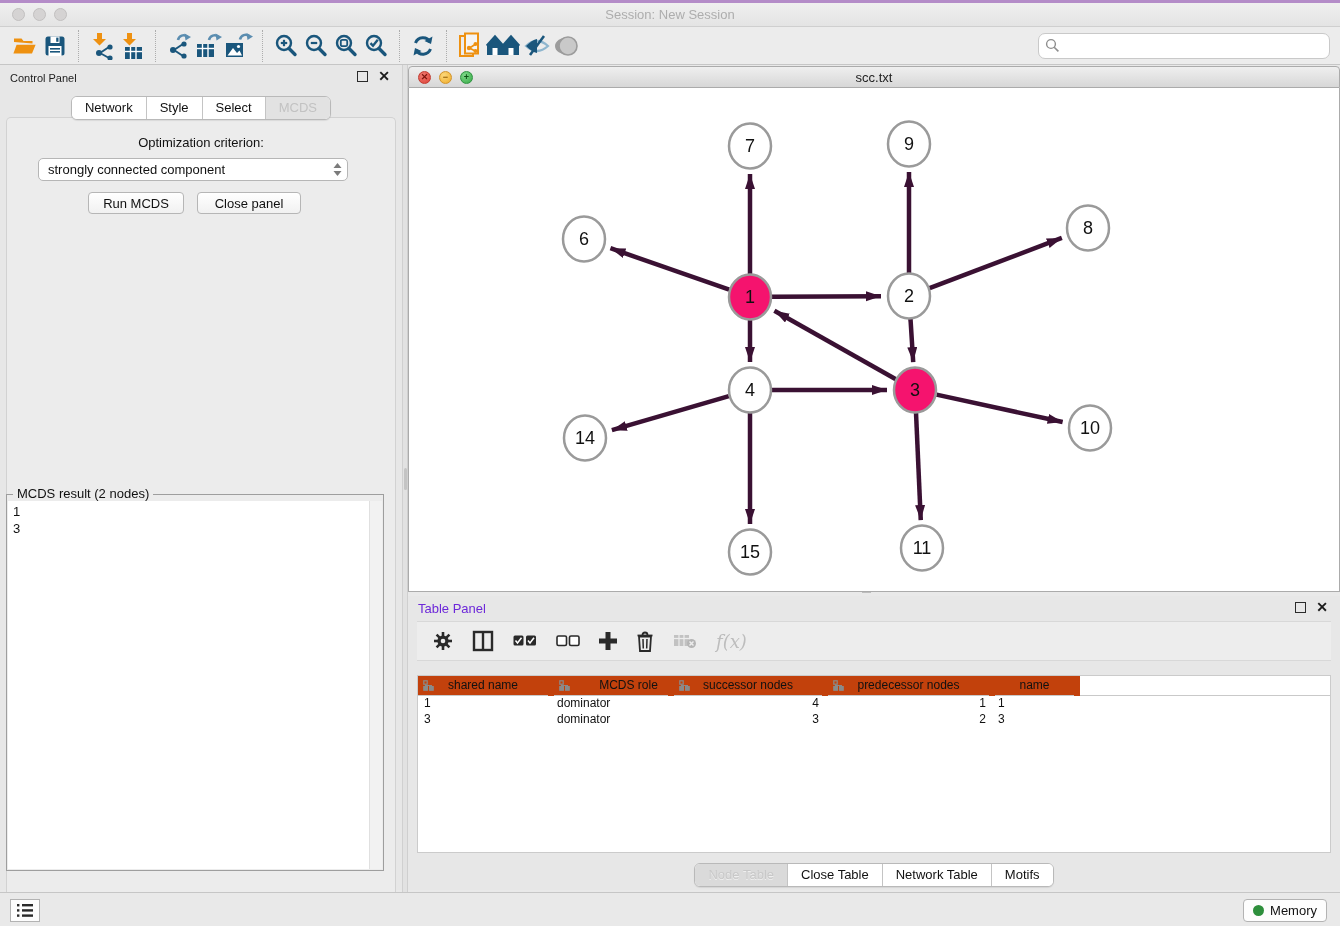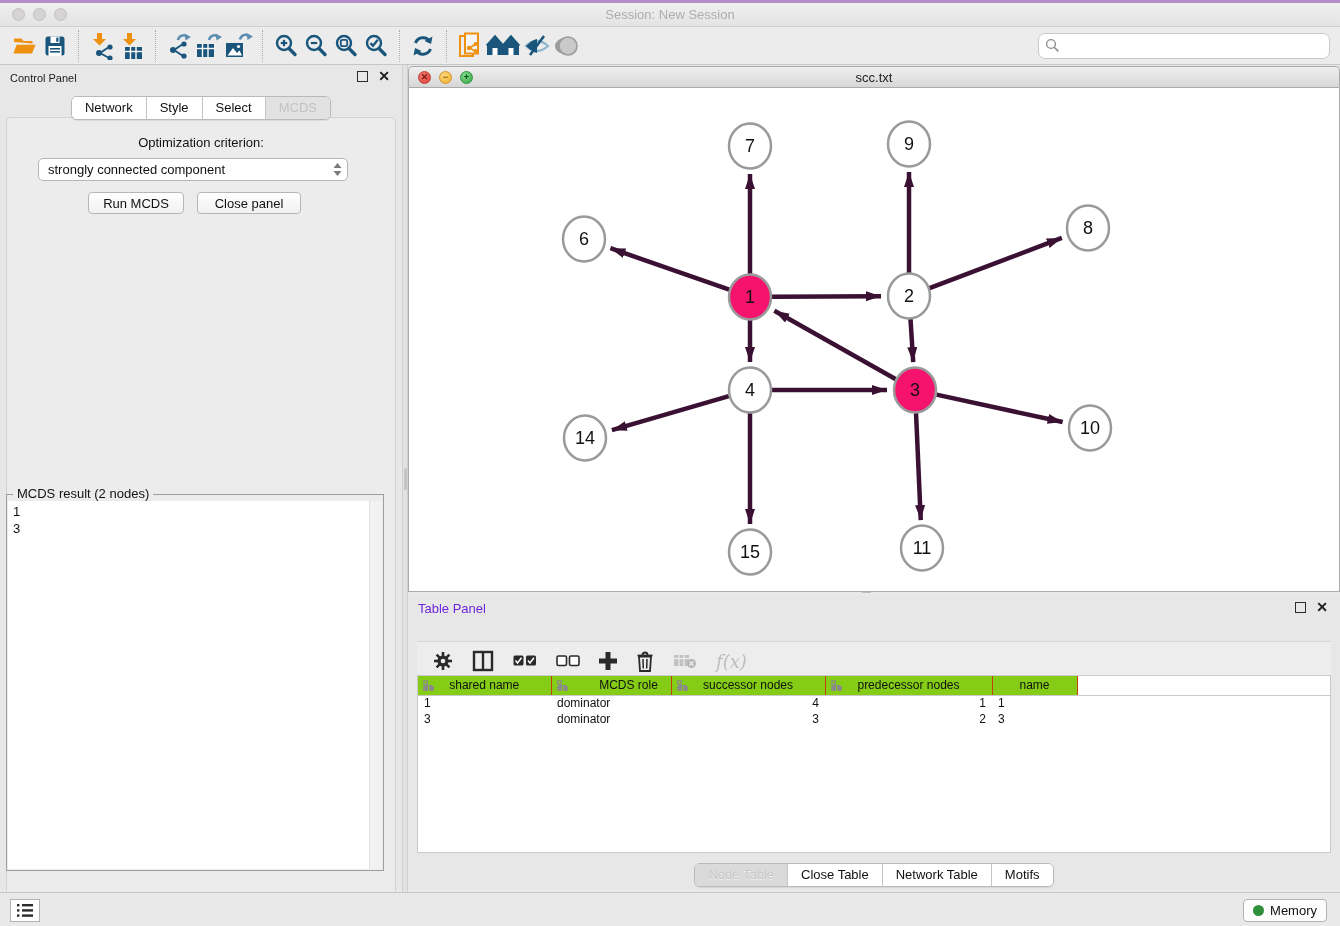--- a/index.html
+++ b/index.html
@@ -81,28 +81,28 @@
   .tl-red { background:radial-gradient(circle at 35% 30%, #F07B72, #DD4136); border:1px solid #C03A30; color:#7E120C; }
   .tl-yellow { background:radial-gradient(circle at 35% 30%, #FBD87C, #F0AC28); border:1px solid #D1932A; color:#8F5A00; }
   .tl-green { background:radial-gradient(circle at 35% 30%, #7FD98A, #36A945); border:1px solid #2F9241; color:#0C5214; }
   #net-canvas { position:absolute; left:0; top:22px; width:932px; height:504px; background:#FFF;
     border:1px solid #ABABAB; border-top:none; }
 
   
   #table-panel { left:408px; top:596px; width:932px; height:294px; background:#E7E7E7; }
   #tp-header { position:absolute; left:0; top:0; width:100%; height:24px; display:flex; align-items:center; }
   #tp-header .ph-title { margin-left:10px; font-size:13px; color:#6d28d9; }
-  #tp-toolbar { position:absolute; left:9px; top:45px; width:914px; height:40px; background:#EDEDED;
+  #tp-toolbar { position:absolute; left:9px; top:25px; width:914px; height:40px; background:#EDEDED;
     border-top:1px solid #D8D8D8; border-bottom:1px solid #D8D8D8; display:flex; align-items:center; gap:19px; padding-left:16px; }
   .tpt-btn { display:flex; align-items:center; justify-content:center; }
   #fx-label { font-size:18px; color:#BDBDBD; font-family:"DejaVu Serif", serif; font-style:italic; }
 
   #node-table-wrap { position:absolute; left:9px; top:79px; width:914px; height:178px; background:#FFF; border:1px solid #CBCBCB; }
   #node-table { border-collapse:collapse; table-layout:fixed; font-size:12px; width:100%; }
-  #node-table th { height:19px; background:#84cc16; border-right:1px solid #c2410c; border-bottom:1px solid #C9C9C9;
+  #node-table th { height:19px; background:#c2410c; border-right:6px solid #c2410c; border-bottom:1px solid #C9C9C9;
     font-weight:normal; color:#111; position:relative; text-align:center; }
   #node-table th.filler, #node-table td.filler { background:#FFF; border:none; border-bottom:1px solid #C9C9C9; }
   #node-table td.filler { border-bottom:none; }
   #node-table th .hdr-icon { position:absolute; left:5px; top:4px; }
   #node-table td { height:16px; padding:0 6px; color:#111; }
   #node-table td.al { text-align:left; } #node-table td.ar { text-align:right; }
 
   #tp-tabs { bottom:4px; }
 
   

